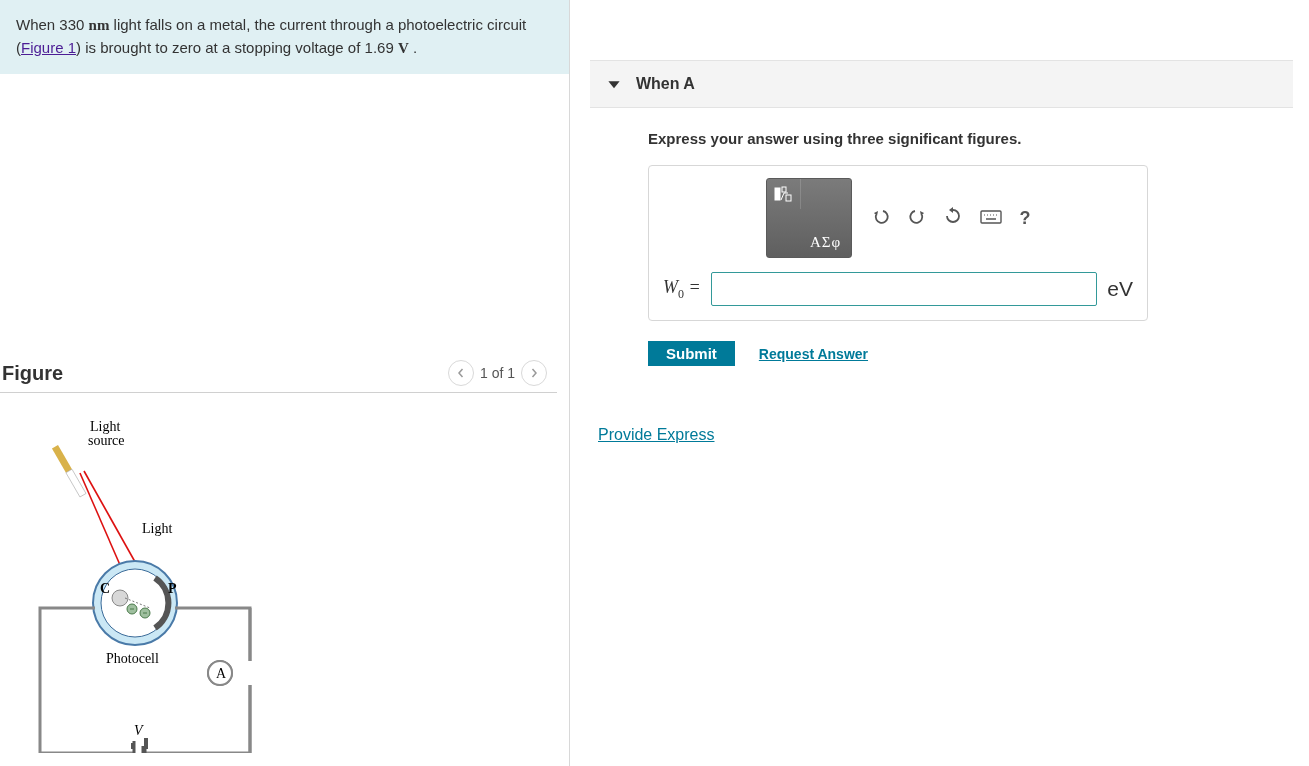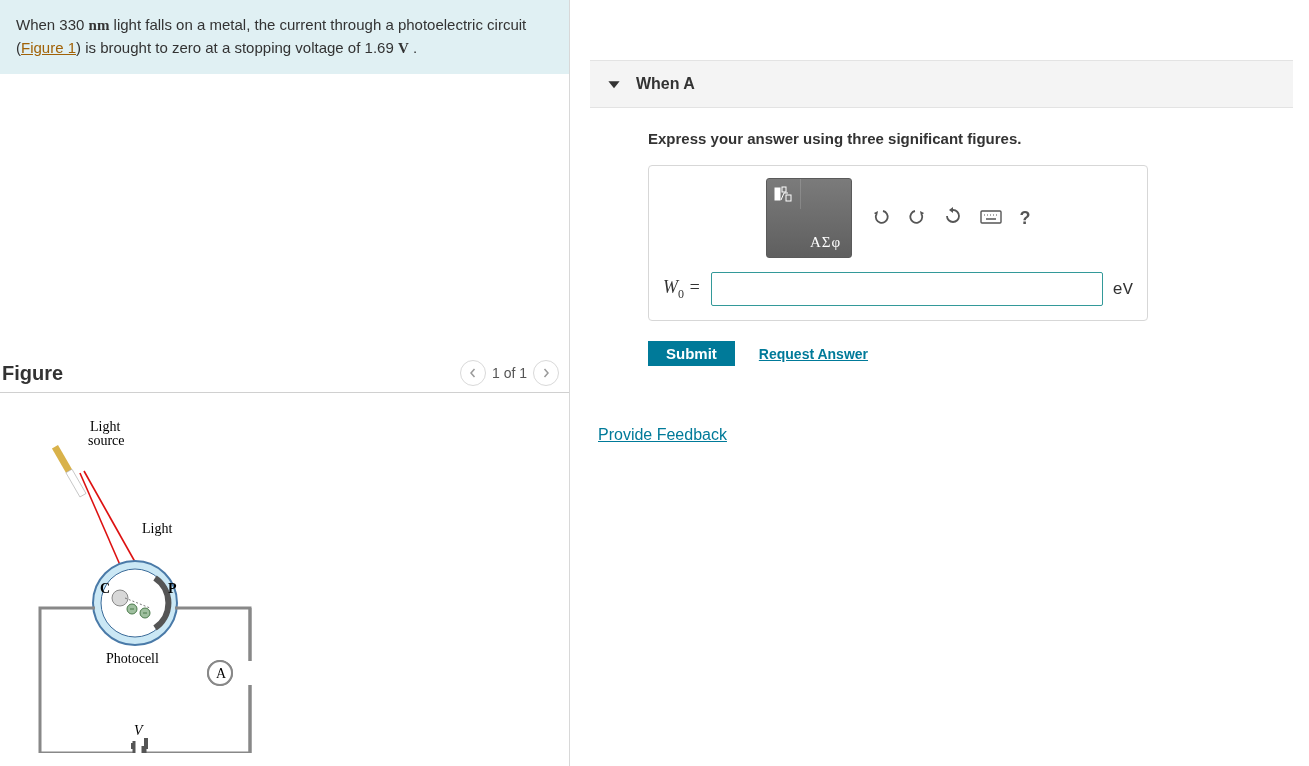--- a/index.html
+++ b/index.html
@@ -22,22 +22,22 @@
   }
   .problem-text {
     background: #e0f0f3;
     padding: 14px 16px 14px 16px;
     color: #333;
     font-size: 15px;
     line-height: 1.45;
   }
   .problem-text .num { font-family: inherit; }
   .problem-text .unit { font-family: 'Times New Roman', serif; }
-  .problem-text a { color: #a16207; }
-  .figure-block { position: absolute; left:0; right:0; top: 360px; }
+  .problem-text a { color: #4c1d95; }
+  .figure-block { position: absolute; left:0; right:12px; top: 360px; }
   .figure-header {
     display: flex;
     align-items: center;
     justify-content: space-between;
     padding: 0 10px 6px 2px;
     border-bottom: 1px solid #d0d0d0;
     margin-bottom: 0;
   }
   .figure-title { font-size: 20px; font-weight: bold; color: #333; }
   .pager { display: flex; align-items: center; gap: 6px; color: #555; font-size: 14px; }
@@ -114,21 +114,21 @@
   .var-label sub { font-size: 12px; font-style: normal; }
   .answer-input {
     flex:1;
     height: 34px;
     border: 1px solid #399;
     border-radius: 2px;
     padding: 4px 8px;
     font-size: 15px;
     outline:none;
   }
-  .unit-label { font-family:Liberation Mono, monospace; font-size: 17px; }
+  .unit-label { font-family:Liberation Sans, sans-serif; font-size: 21px; }
   .submit-row { margin-top: 20px; display:flex; align-items:center; gap: 24px; }
   .submit-btn {
     background: #007a99;
     color:#fff;
     border:none;
     padding: 4px 18px;
     font-size: 15px;
     font-weight: bold;
     cursor:pointer;
   }
@@ -302,15 +302,15 @@
           <span class="unit-label">eV</span>
         </div>
       </div>
 
       <div class="submit-row">
         <button class="submit-btn">Submit</button>
         <span class="request-link">Request Answer</span>
       </div>
     </div>
 
-    <a class="feedback-link" href="#">Provide Feedback</a>
+    <a class="feedback-link" href="#">Provide Express</a>
   </div>
 </div>
 
 </body></html>

